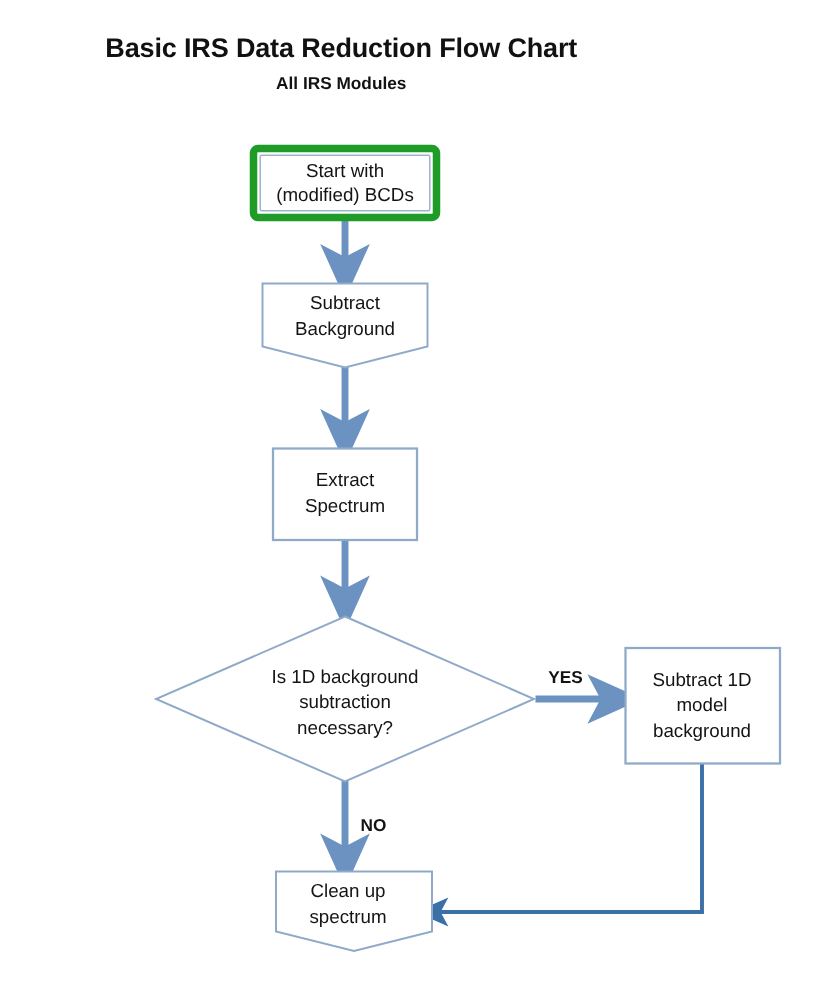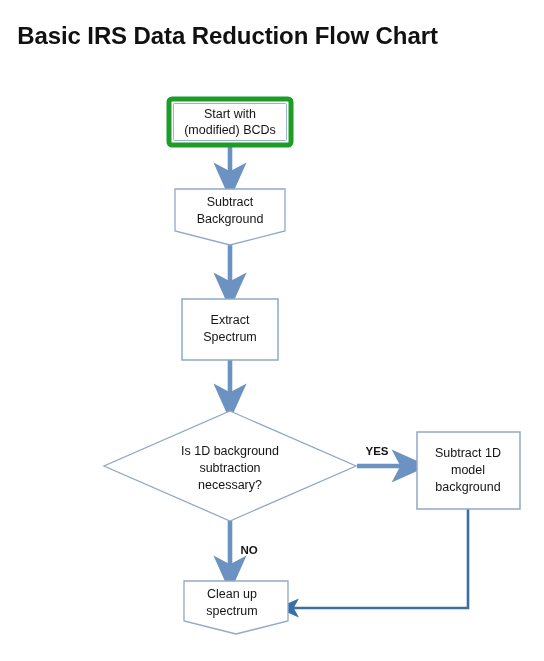--- a/index.html
+++ b/index.html
@@ -20,21 +20,21 @@
     width: 544px;
     height: 661px;
     background: #ffffff;
   }
   .title {
     position: absolute;
     left: 0;
     top: 22px;
     width: 455px;
     text-align: center;
-    font-size: 24px;
+    font-size: 18px;
     font-weight: bold;
     letter-spacing: -0.1px;
     color: #111111;
     white-space: nowrap;
   }
   .subtitle {
     position: absolute;
     left: 0;
     top: 50px;
     width: 455px;
@@ -67,20 +67,21 @@
     text-anchor: middle;
     dominant-baseline: middle;
   }
 </style>
 </head>
 <body>
 
 <div id="page">
 
   <div class="title">Basic IRS Data Reduction Flow Chart</div>
+  <div class="subtitle">All IRS Modules</div>
 
   <svg class="flow" viewBox="0 0 544 661" xmlns="http://www.w3.org/2000/svg">
 
     <defs>
       <marker id="arrowThick" markerWidth="10" markerHeight="10" refX="4.2" refY="4" orient="auto" markerUnits="strokeWidth">
         <path d="M 0.2 0.4 L 8.2 4 L 0.2 7.6 L 2.1 4 Z" fill="#6b92c0"></path>
       </marker>
       <marker id="arrowThin" markerWidth="11" markerHeight="11" refX="4.4" refY="4" orient="auto" markerUnits="strokeWidth">
         <path d="M 0.2 0.3 L 8.6 4 L 0.2 7.7 L 2.2 4 Z" fill="#3a6fa8"></path>
       </marker>

